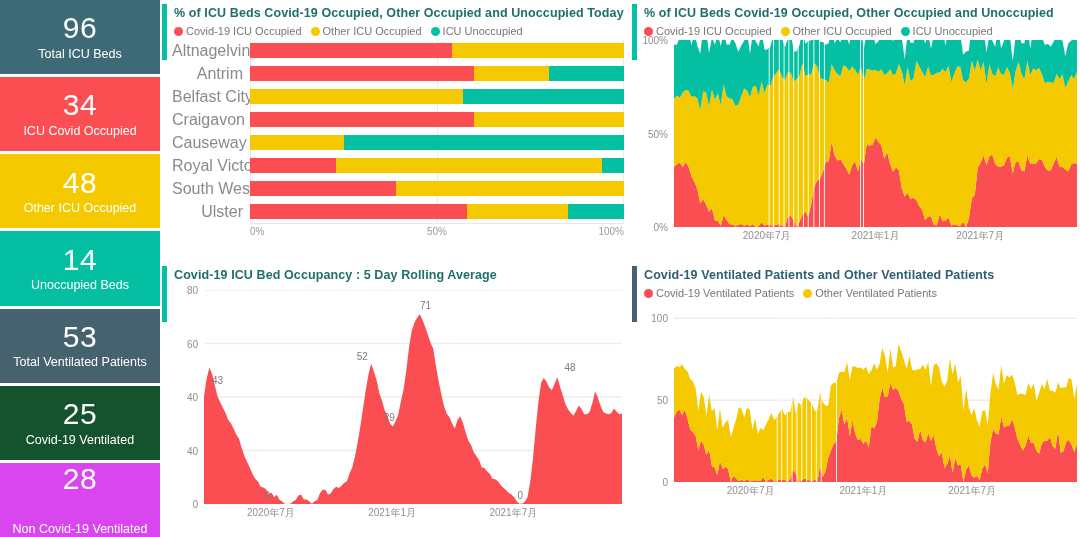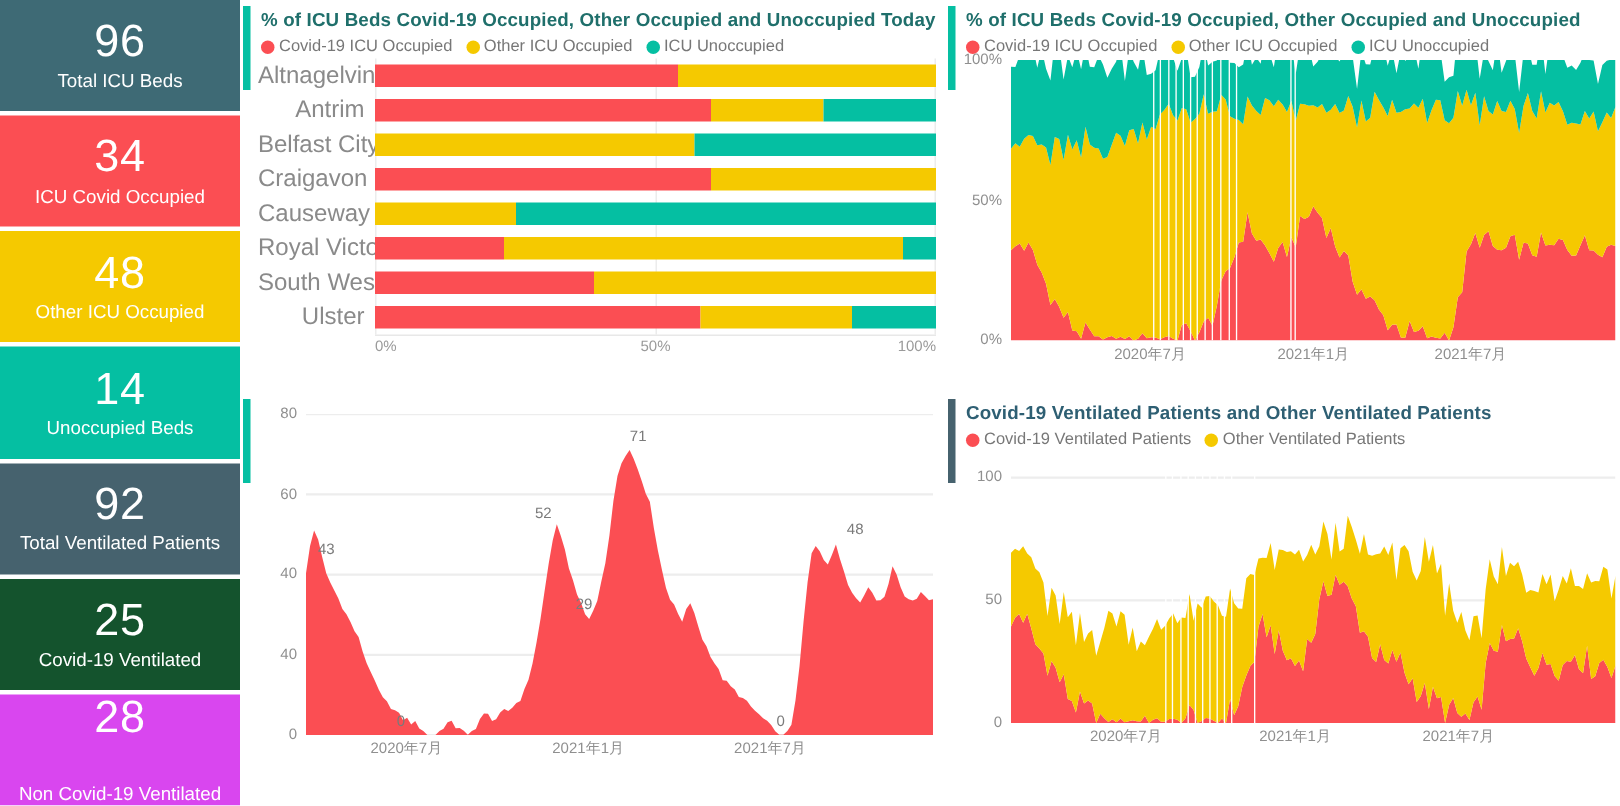--- a/index.html
+++ b/index.html
@@ -192,21 +192,21 @@
       </div>
       <div class="kpi-card" style="background: rgb(245, 201, 0); color: rgb(255, 255, 255);">
         <div class="kpi-value">48</div>
         <div class="kpi-label">Other ICU Occupied</div>
       </div>
       <div class="kpi-card" style="background: rgb(5, 191, 162); color: rgb(255, 255, 255);">
         <div class="kpi-value">14</div>
         <div class="kpi-label">Unoccupied Beds</div>
       </div>
       <div class="kpi-card" style="background: rgb(70, 98, 110); color: rgb(255, 255, 255);">
-        <div class="kpi-value">92</div>
+        <div class="kpi-value">53</div>
         <div class="kpi-label">Total Ventilated Patients</div>
       </div>
       <div class="kpi-card" style="background: #14532d; color: rgb(255, 255, 255);">
         <div class="kpi-value">25</div>
         <div class="kpi-label">Covid-19 Ventilated</div>
       </div>
       <div class="kpi-card" style="background: #d946ef; color: rgb(255, 255, 255); justify-content: space-between;">
         <div class="kpi-value">28</div>
         <div class="kpi-label">Non Covid-19 Ventilated</div>
       </div>
@@ -353,20 +353,21 @@
           <div class="ts-xaxis" style="top: 187px;">
             <div class="ts-xlab" style="left: 23%;">2020年7月</div>
             <div class="ts-xlab" style="left: 50%;">2021年1月</div>
             <div class="ts-xlab" style="left: 76%;">2021年7月</div>
           </div>
         </div>
     </div>
 
     <div class="panel">
       <div class="panel-accent" style="background:#05BFA2"></div>
+      <div class="panel-title">Covid-19 ICU Bed Occupancy : 5 Day Rolling Average</div>
       <div class="ts-wrap" id="chart-rolling_avg" style="height:232px;margin-top:8px">
           <div class="ts-ylabels" style="height: 214px;">
             <div class="ts-ylab" style="top: 214px;">0</div>
             <div class="ts-ylab" style="top: 160.5px;">40</div>
             <div class="ts-ylab" style="top: 107px;">40</div>
             <div class="ts-ylab" style="top: 53.5px;">60</div>
             <div class="ts-ylab" style="top: 0px;">80</div>
           </div>
           <div class="ts-plot" style="height: 214px;">
             <svg viewBox="0 0 1000 400" preserveAspectRatio="none">

